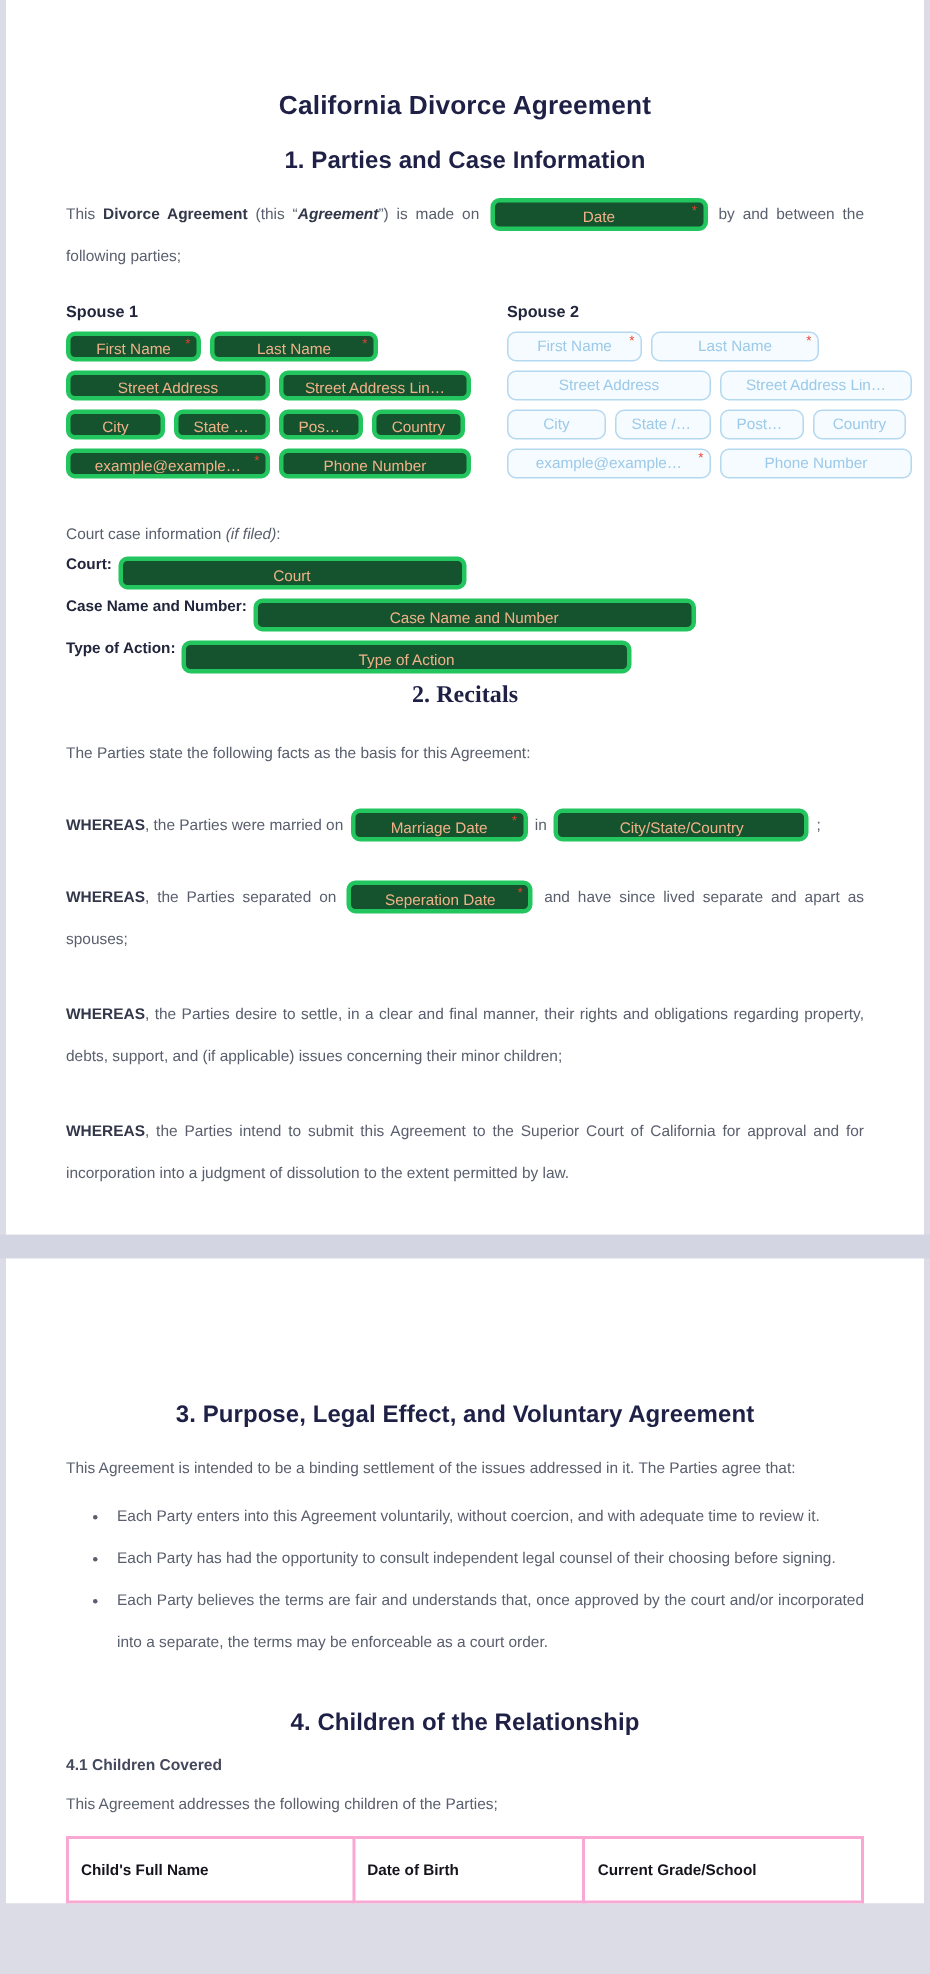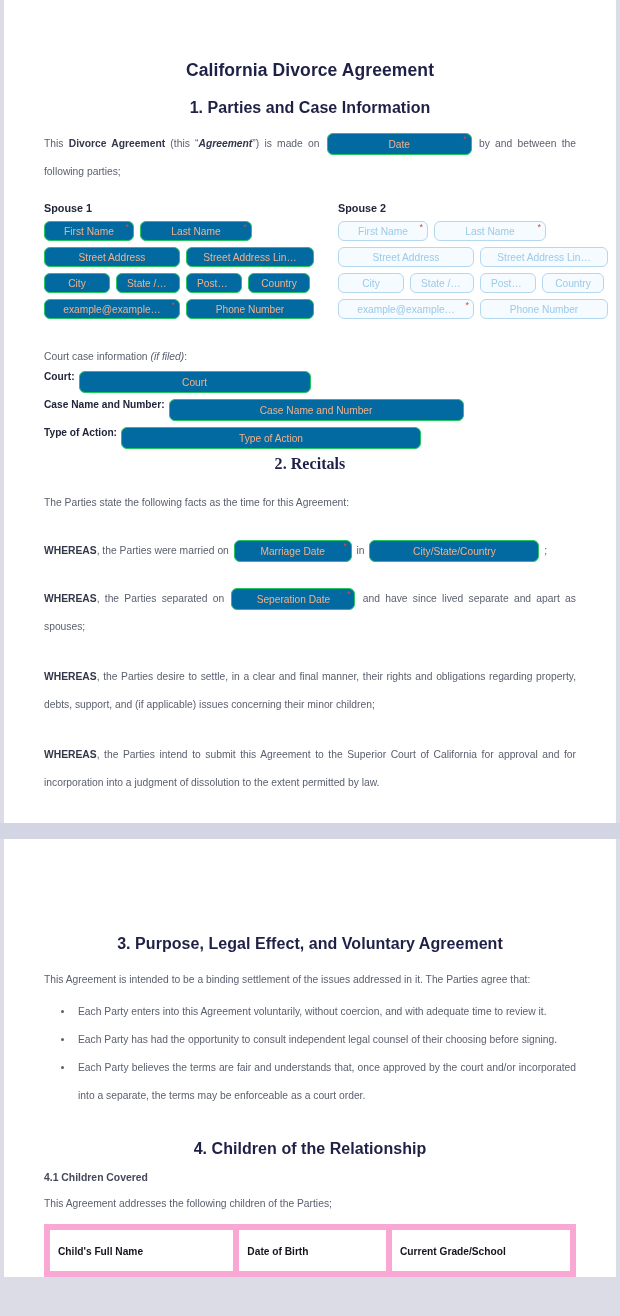--- a/index.html
+++ b/index.html
@@ -91,22 +91,22 @@
     text-overflow: ellipsis;
   }
   .fld .ph {
     display: block;
     width: 100%;
     overflow: hidden;
     text-overflow: ellipsis;
     white-space: nowrap;
   }
   .fld.orange {
-    border: 1px solid #22c55e;
-    background: #0369a1;
+    border: 3px solid #22c55e;
+    background: #14532d;
     color: #f0b189;
   }
   .fld.blue {
     border: 1px solid #b4d8ef;
     background: #f5fbff;
     color: #9ccae8;
   }
   .req::after {
     content: "*";
     position: absolute;
@@ -147,21 +147,21 @@
   }
 
   
   table.children {
     width: 100%;
     border-collapse: collapse;
     margin-top: 10px;
     border: 1px solid #9a9aa8;
   }
   table.children th {
-    border: 6px solid #f9a8d4;
+    border: 2px solid #f9a8d4;
     text-align: left;
     font-size: 10.2px;
     font-weight: bold;
     color: #14141c;
     padding: 16px 8px 14px 8px;
     vertical-align: middle;
   }
 </style>
 </head>
 <body>
@@ -282,21 +282,21 @@
     <div class="crow">
       <span class="clabel">Type of Action:</span>
       <span class="fld orange h22" style="width:300px">
           <span class="ph">Type of Action</span>
         </span>
     </div>
   </div>
 
   <h2 class="sec sec-gap" style="margin-bottom:16px">2. Recitals</h2>
 
-  <p class="body">The Parties state the following facts as the time for this Agreement:</p>
+  <p class="body">The Parties state the following facts as the basis for this Agreement:</p>
 
   <p class="body" style="margin-top:20px"><b>WHEREAS</b><span>, the Parties were married on </span><span class="fld orange inline h22 req" style="width:118px"><span class="ph">Marriage Date</span></span><span> in </span><span class="fld orange inline h22" style="width:170px"><span class="ph">City/State/Country</span></span><span> ;</span></p>
 
   <p class="body" style="margin-top:20px"><b>WHEREAS</b><span>, the Parties separated on </span><span class="fld orange inline h22 req" style="width:124px"><span class="ph">Seperation Date</span></span><span> and have since lived separate and apart as spouses;</span></p>
 
   <p class="body" style="margin-top:22px"><b>WHEREAS</b><span>, the Parties desire to settle, in a clear and final manner, their rights and obligations regarding property, debts, support, and (if applicable) issues concerning their minor children;</span></p>
 
   <p class="body" style="margin-top:22px"><b>WHEREAS</b><span>, the Parties intend to submit this Agreement to the Superior Court of California for approval and for incorporation into a judgment of dissolution to the extent permitted by law.</span></p>
 
 

